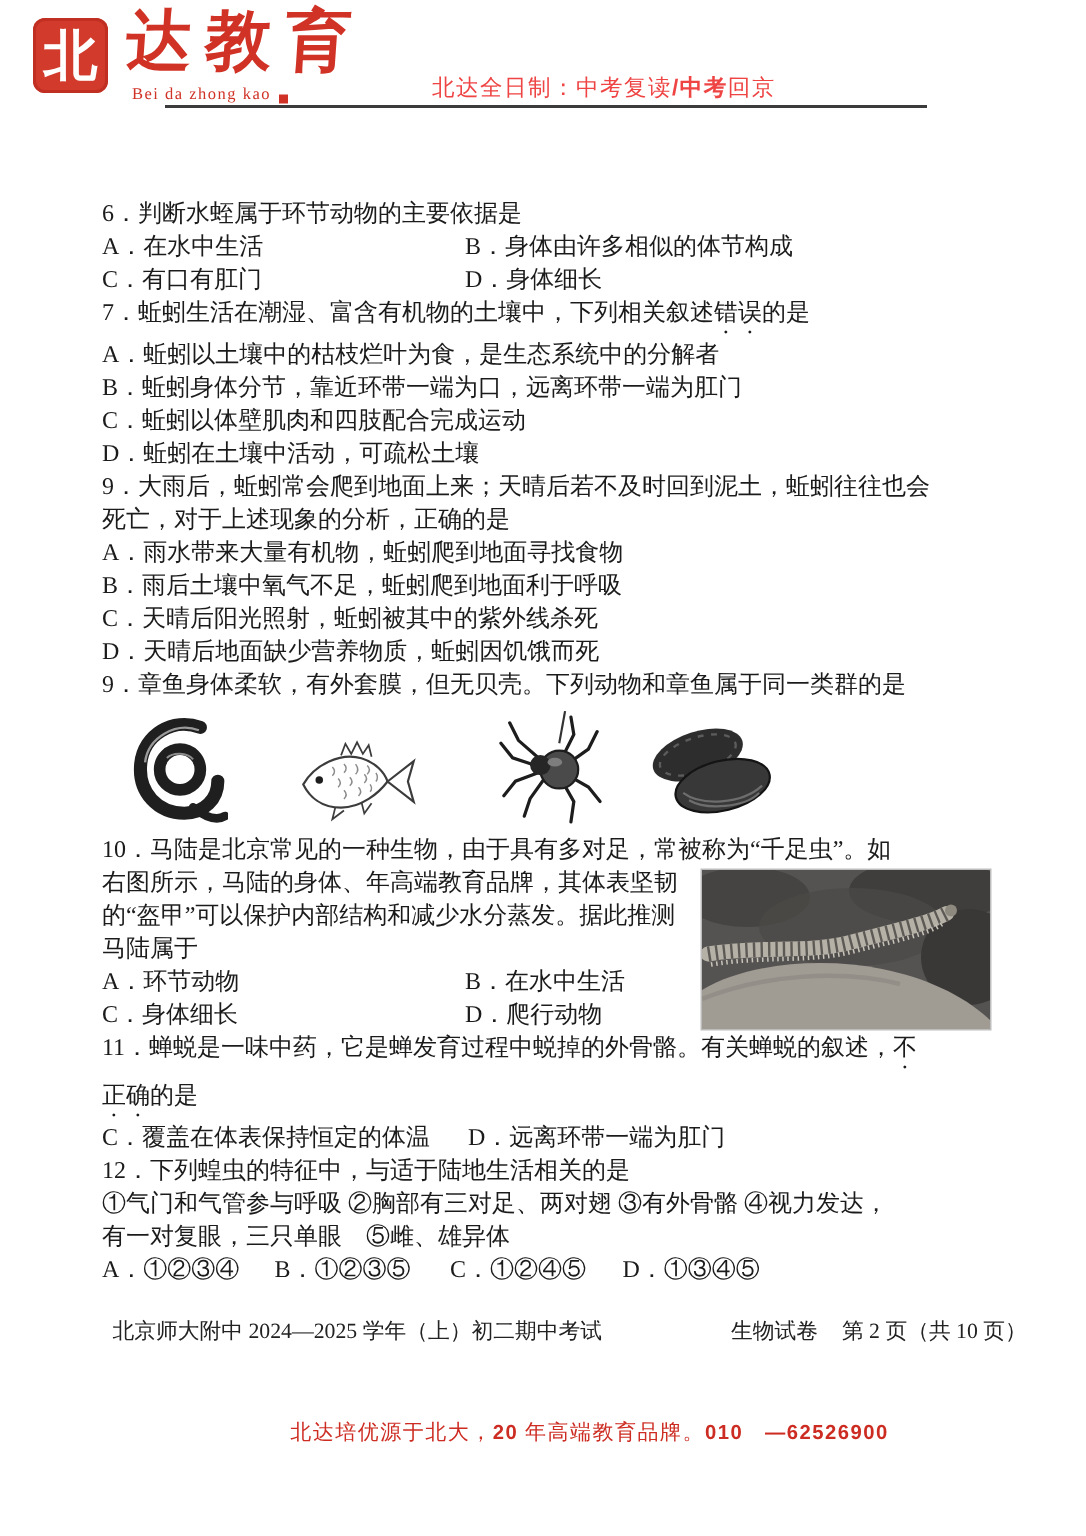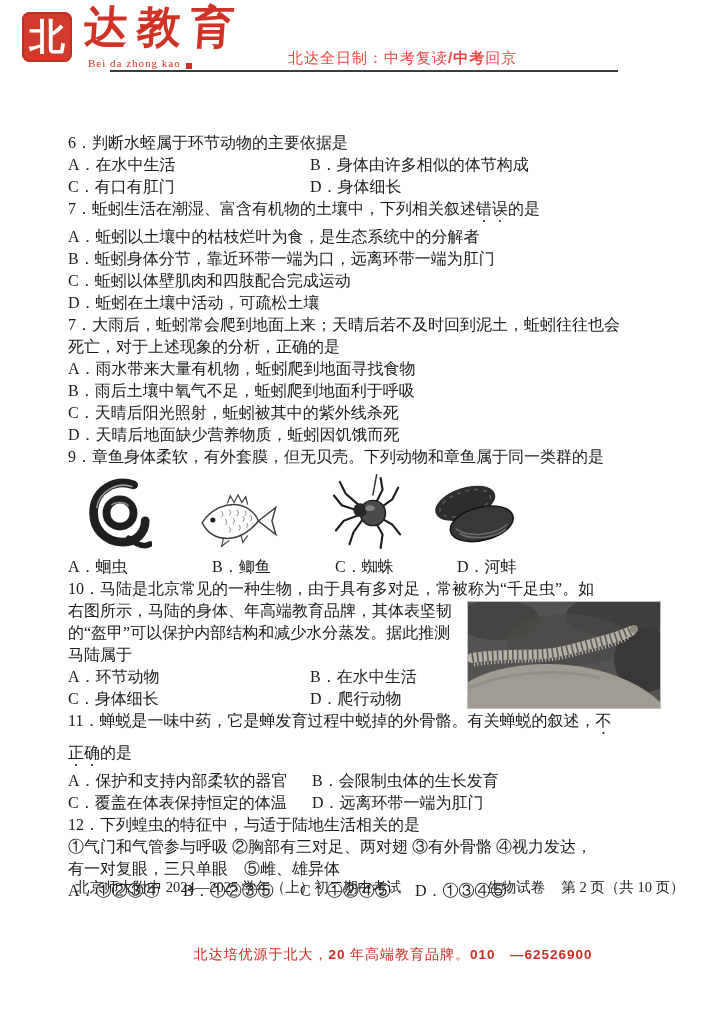--- a/index.html
+++ b/index.html
@@ -113,21 +113,21 @@
 
   <section>
     <p class="line"><span>7．蚯蚓生活在潮湿、富含有机物的土壤中，下列相关叙述</span><span class="emph">错误</span><span>的是</span></p>
     <p class="line">A．蚯蚓以土壤中的枯枝烂叶为食，是生态系统中的分解者</p>
     <p class="line">B．蚯蚓身体分节，靠近环带一端为口，远离环带一端为肛门</p>
     <p class="line">C．蚯蚓以体壁肌肉和四肢配合完成运动</p>
     <p class="line">D．蚯蚓在土壤中活动，可疏松土壤</p>
   </section>
 
   <section>
-    <p class="line">7．大雨后，蚯蚓常会爬到地面上来；天晴后若不及时回到泥土，蚯蚓往往也会</p>
+    <p class="line">9．大雨后，蚯蚓常会爬到地面上来；天晴后若不及时回到泥土，蚯蚓往往也会</p>
     <p class="line">死亡，对于上述现象的分析，正确的是</p>
     <p class="line">A．雨水带来大量有机物，蚯蚓爬到地面寻找食物</p>
     <p class="line">B．雨后土壤中氧气不足，蚯蚓爬到地面利于呼吸</p>
     <p class="line">C．天晴后阳光照射，蚯蚓被其中的紫外线杀死</p>
     <p class="line">D．天晴后地面缺少营养物质，蚯蚓因饥饿而死</p>
   </section>
 
   <section>
     <p class="line">9．章鱼身体柔软，有外套膜，但无贝壳。下列动物和章鱼属于同一类群的是</p>
     <div class="img-row">
@@ -170,26 +170,20 @@
       </span>
       <span class="fig fig-mussel">
         <svg width="94" height="74" viewBox="0 0 96 76">
           <ellipse cx="40" cy="26" rx="32" ry="16" transform="rotate(-18 40 26)" fill="#2d2d2d"></ellipse>
           <ellipse cx="40" cy="26" rx="27" ry="12" transform="rotate(-18 40 26)" fill="none" stroke="#5c5c5c" stroke-width="1.6" stroke-dasharray="4 5"></ellipse>
           <ellipse cx="57" cy="47" rx="33" ry="17" transform="rotate(-14 57 47)" fill="#383838" stroke="#141414" stroke-width="1.5"></ellipse>
           <path d="M30 52 C42 61 70 60 84 47 M34 57 C46 64 72 62 82 52" fill="none" stroke="#6d6d6d" stroke-width="1.5"></path>
         </svg>
       </span>
     </div>
-    <div class="q9-labels">
-      <span class="q9a">A．蛔虫</span>
-      <span class="q9b">B．鲫鱼</span>
-      <span class="q9c">C．蜘蛛</span>
-      <span>D．河蚌</span>
-    </div>
   </section>
 
   <section>
     <p class="line">10．马陆是北京常见的一种生物，由于具有多对足，常被称为“千足虫”。如</p>
     <div>
       <span class="millipede-float">
         <svg width="192" height="106" viewBox="0 0 192 106" preserveAspectRatio="none">
           <rect width="192" height="106" fill="#555351"></rect>
           <ellipse cx="30" cy="18" rx="42" ry="20" fill="#464442"></ellipse>
           <ellipse cx="150" cy="14" rx="52" ry="22" fill="#403e3c"></ellipse>
@@ -213,24 +207,20 @@
         <span>D．爬行动物</span>
       </div>
       <div class="clr"></div>
     </div>
   </section>
 
   <section>
     <p class="line"><span>11．蝉蜕是一味中药，它是蝉发育过程中蜕掉的外骨骼。有关蝉蜕的叙述，</span><span class="emph">不</span></p>
     <p class="line q11-stem2"><span class="emph">正确</span><span>的是</span></p>
     <div class="optrow">
-      <span class="c280">A．保护和支持内部柔软的器官</span>
-      <span>B．会限制虫体的生长发育</span>
-    </div>
-    <div class="optrow">
       <span class="c280">C．覆盖在体表保持恒定的体温</span>
       <span>D．远离环带一端为肛门</span>
     </div>
   </section>
 
   <section>
     <p class="line">12．下列蝗虫的特征中，与适于陆地生活相关的是</p>
     <p class="line">①气门和气管参与呼吸 ②胸部有三对足、两对翅 ③有外骨骼 ④视力发达，</p>
     <p class="line">有一对复眼，三只单眼　⑤雌、雄异体</p>
     <div class="optrow">

